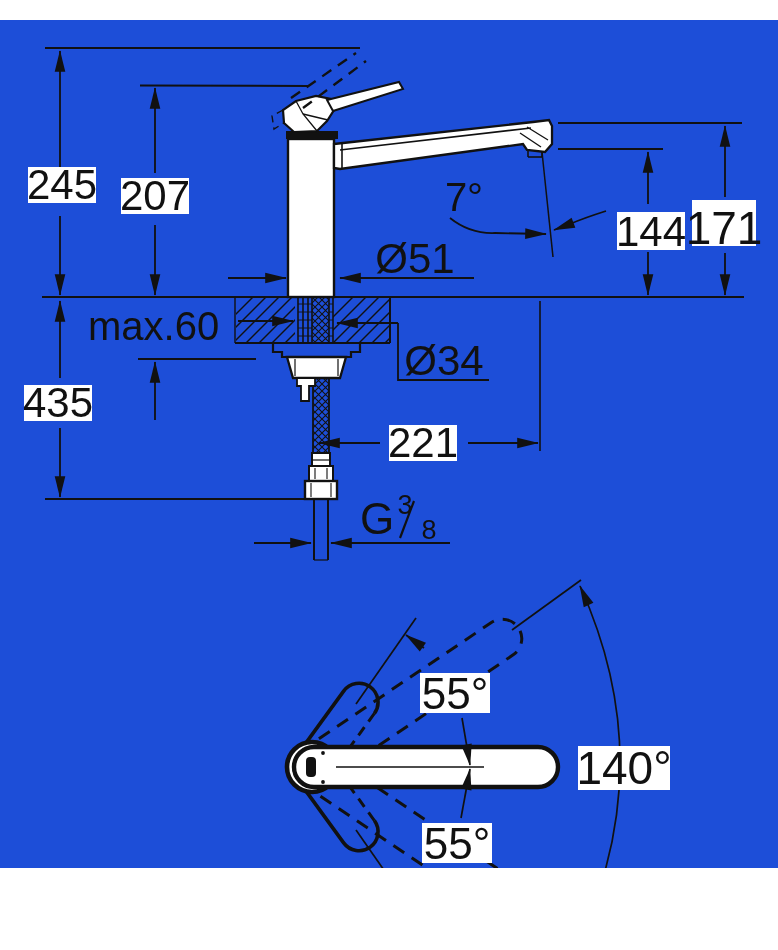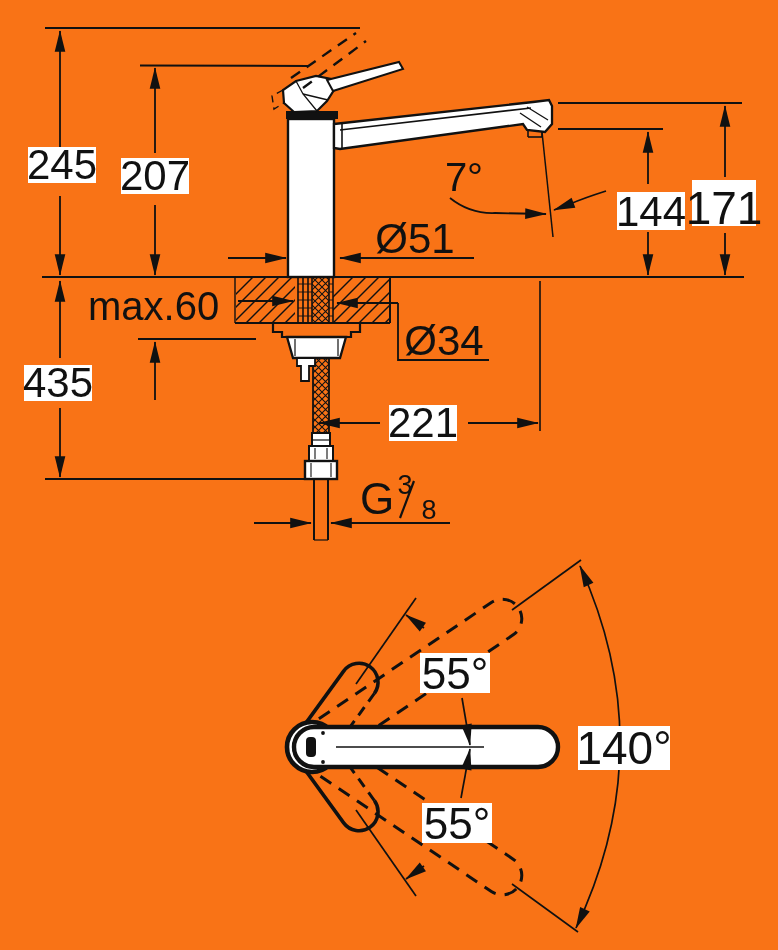--- a/index.html
+++ b/index.html
@@ -1,16 +1,16 @@
 <!DOCTYPE html>
 <html><head>
 <meta charset="utf-8">
 <style>
   html,body{margin:0;padding:0;background:#ffffff;}
-  .stage{width:778px;height:950px;position:relative;background:#f97316;overflow:hidden;}
+  .stage{width:778px;height:848px;position:relative;background:#1d4ed8;overflow:hidden;margin-top:20px;}
   svg{display:block;}
   .dimtxt{font-family:"Liberation Sans","DejaVu Sans",sans-serif;fill:#111;}
   .ln{stroke:#111;fill:none;}
 </style>
 </head>
 <body>
 
 <div class="stage">
 <svg width="778" height="950" viewBox="0 0 778 950">
   <defs>

